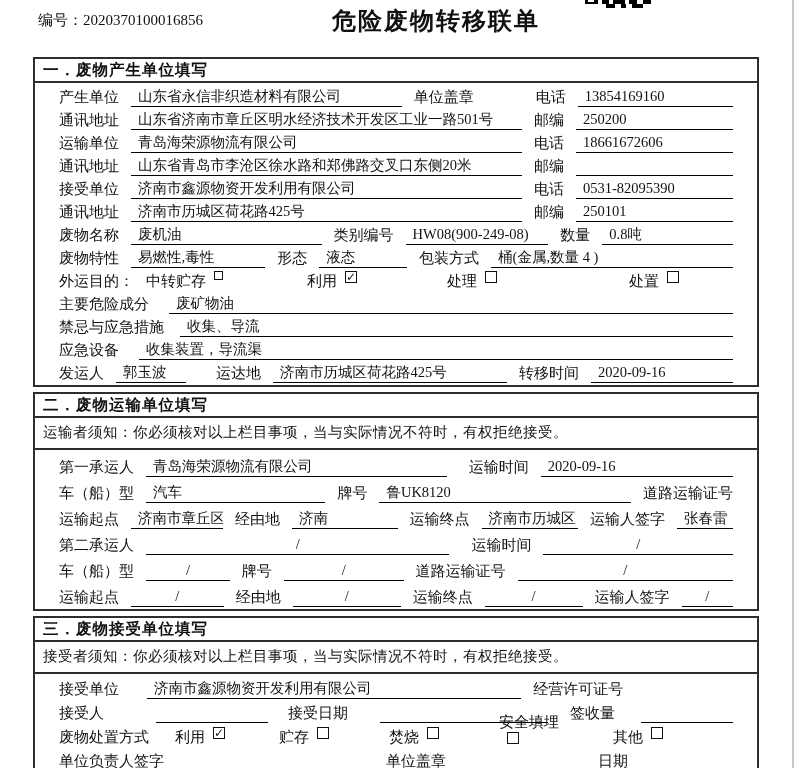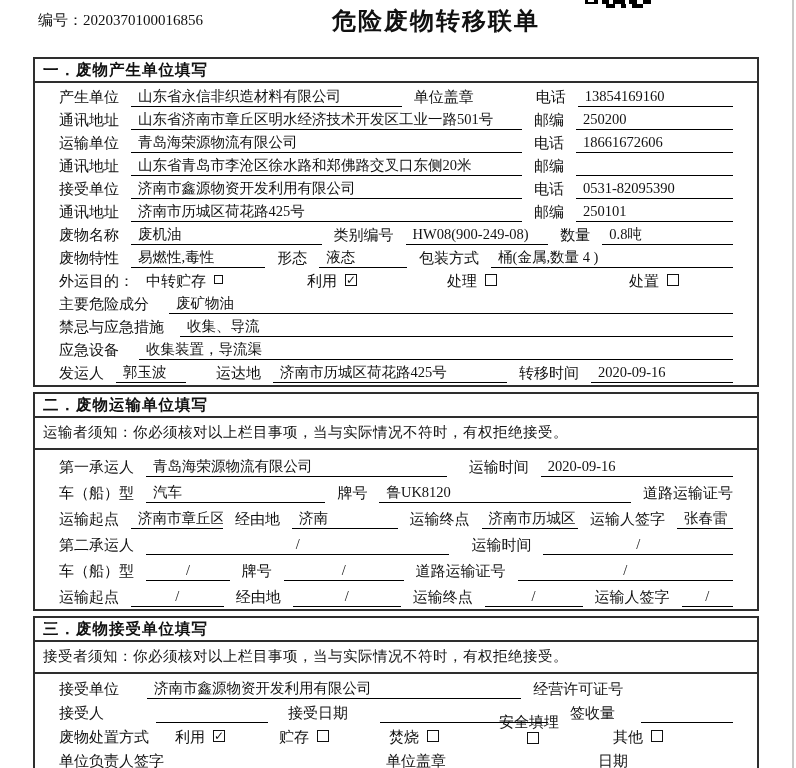--- a/index.html
+++ b/index.html
@@ -28,21 +28,21 @@
   .sec-producer .row{height:23px;}
   .sec-transporter .row{height:26px;}
   .sec-receiver .row{height:24px;}
 
   .lbl{font-size:15px;line-height:20px;white-space:nowrap;flex:0 0 auto;}
   .fld{font-size:14.5px;line-height:19px;height:20px;border-bottom:1.4px solid var(--line);
        padding:0 4px 0 7px;white-space:nowrap;overflow:hidden;flex:0 0 auto;}
   .fld.ctr{text-align:center;padding:0;}
   .spc{height:1px;flex:0 0 auto;}
 
-  .cbg{display:flex;align-items:center;flex:0 0 auto;}
+  .cbg{display:flex;align-items:flex-start;flex:0 0 auto;}
   .cbl{font-size:15px;line-height:20px;white-space:nowrap;}
   .cbx{width:12px;height:12px;border:1.5px solid var(--ink);margin-left:8px;margin-bottom:3px;
        display:flex;align-items:center;justify-content:center;
        font-family:"DejaVu Sans",sans-serif;font-size:12px;font-weight:bold;line-height:10px;}
   .cbx.sm{width:9px;height:9px;margin-bottom:4px;}
 </style>
 </head>
 <body>
 
 <div class="doc-number"><span>编号：</span><span>2020370100016856</span></div>

